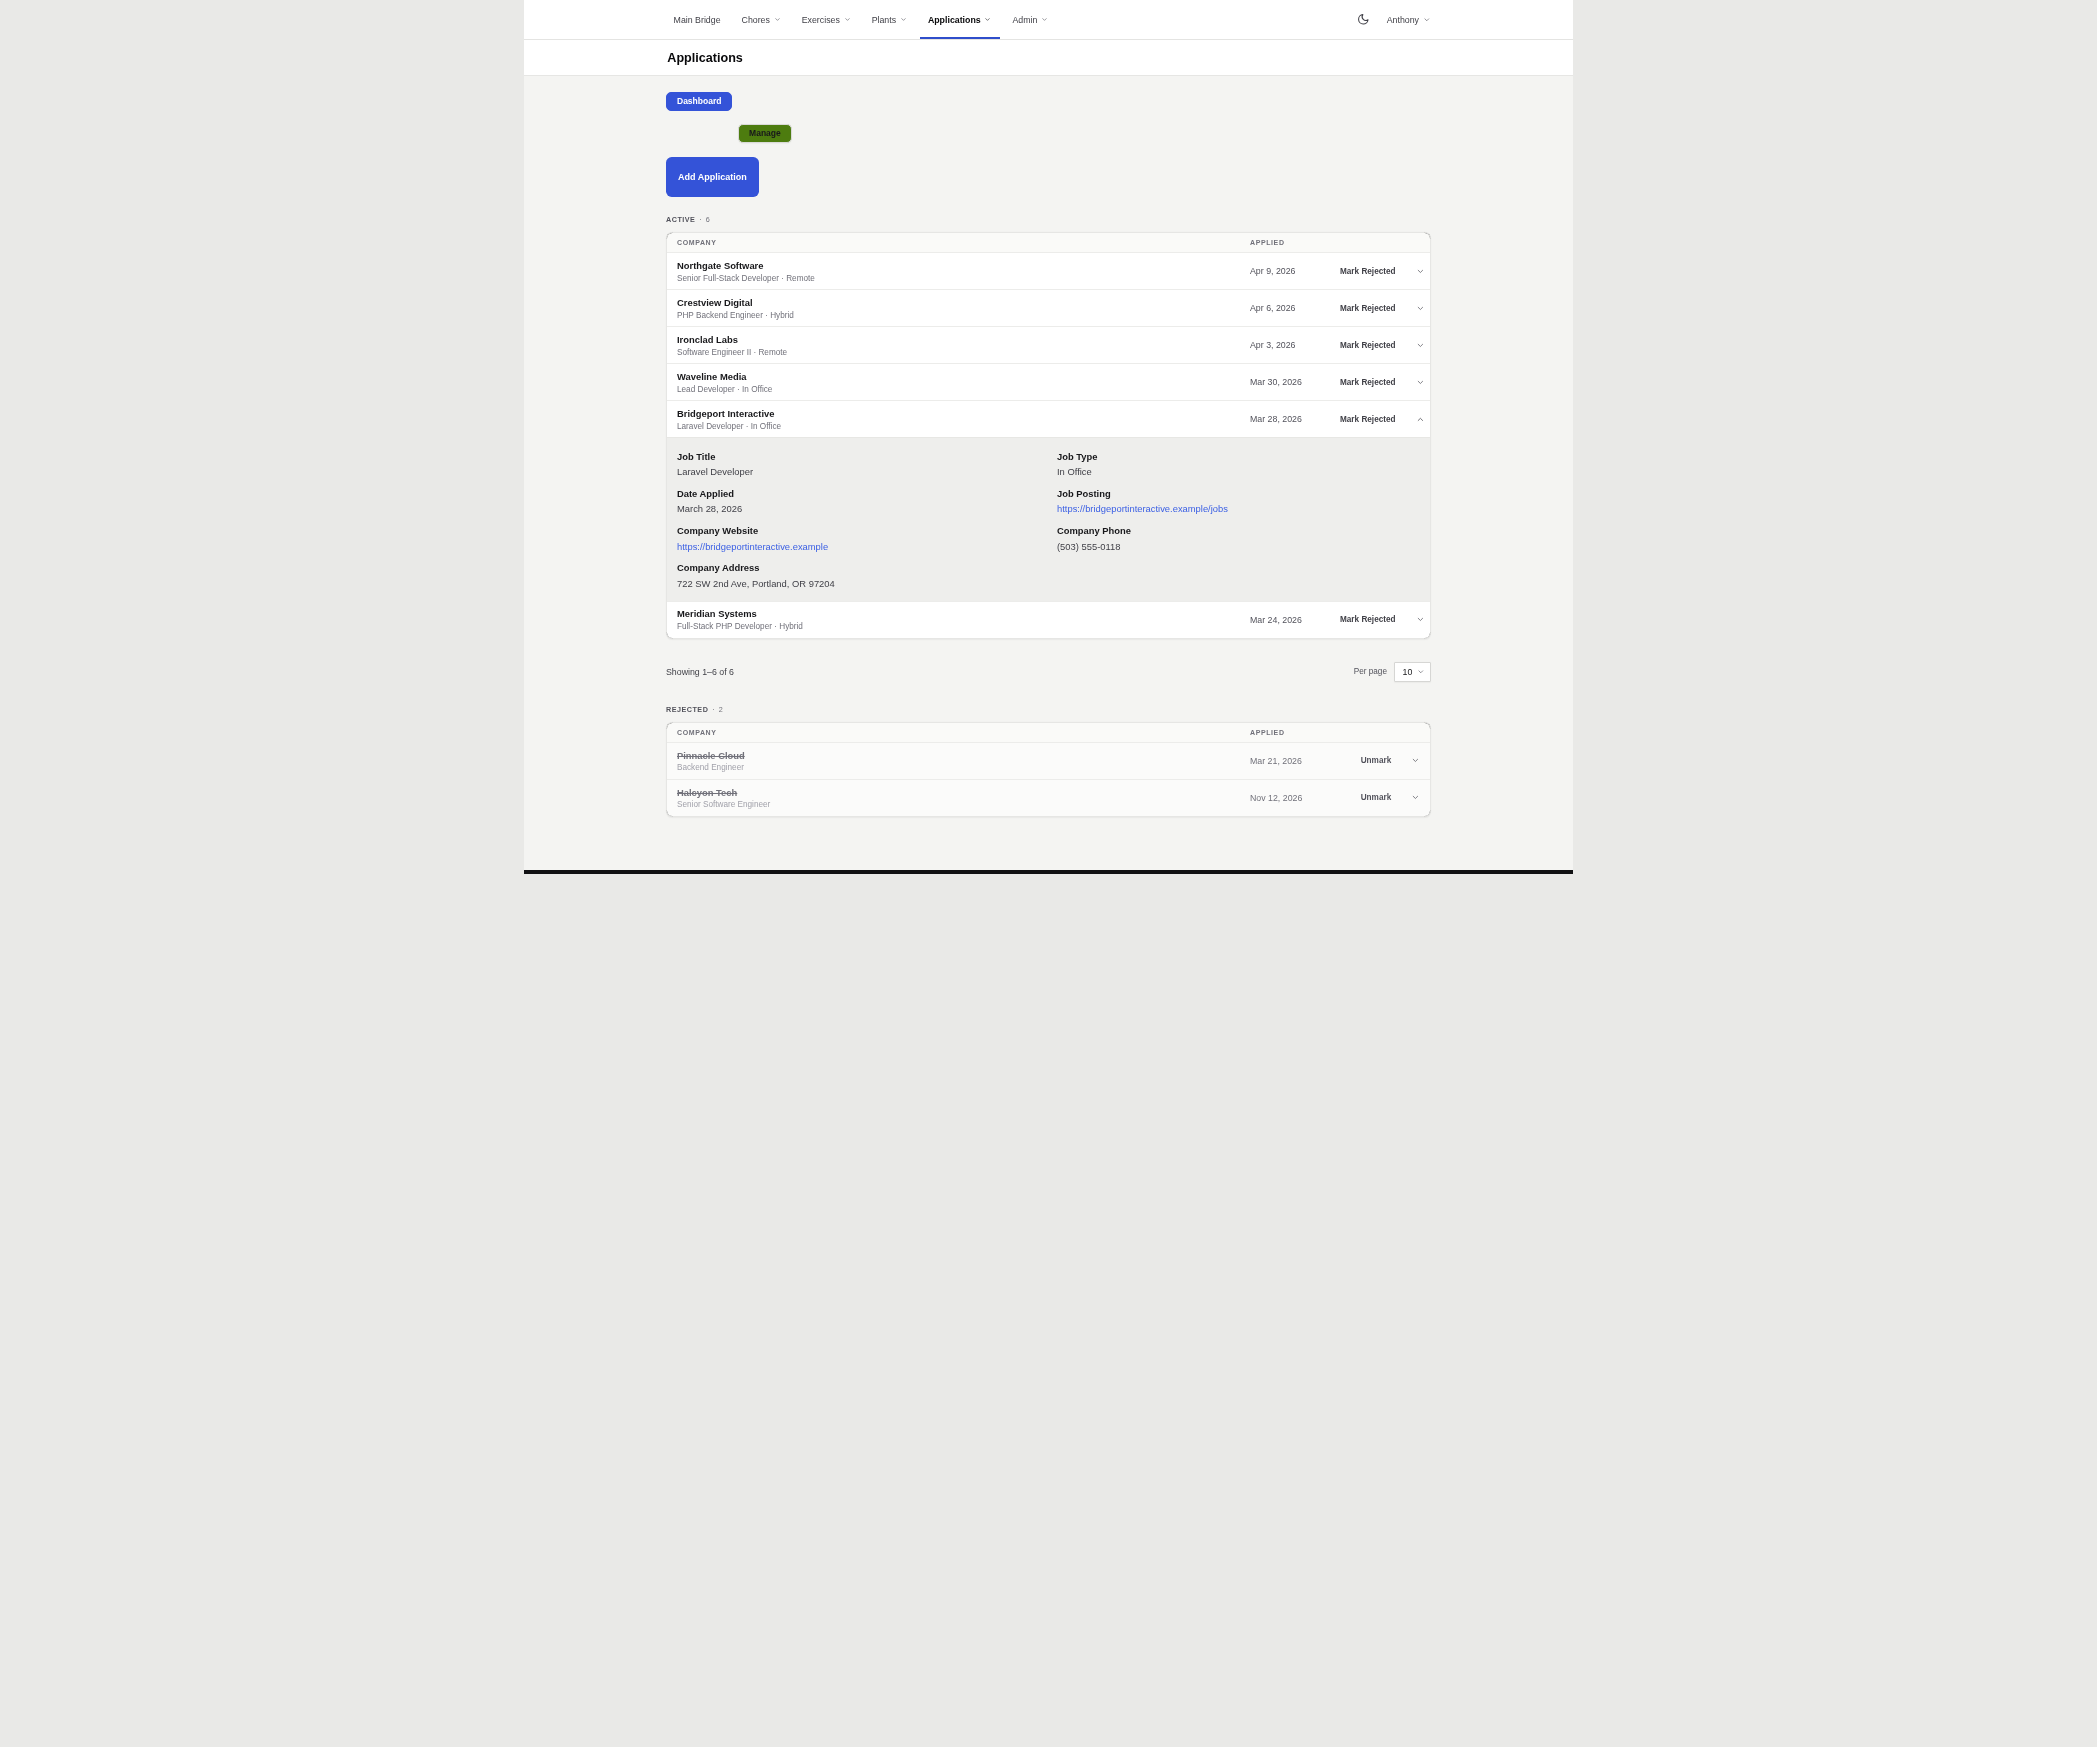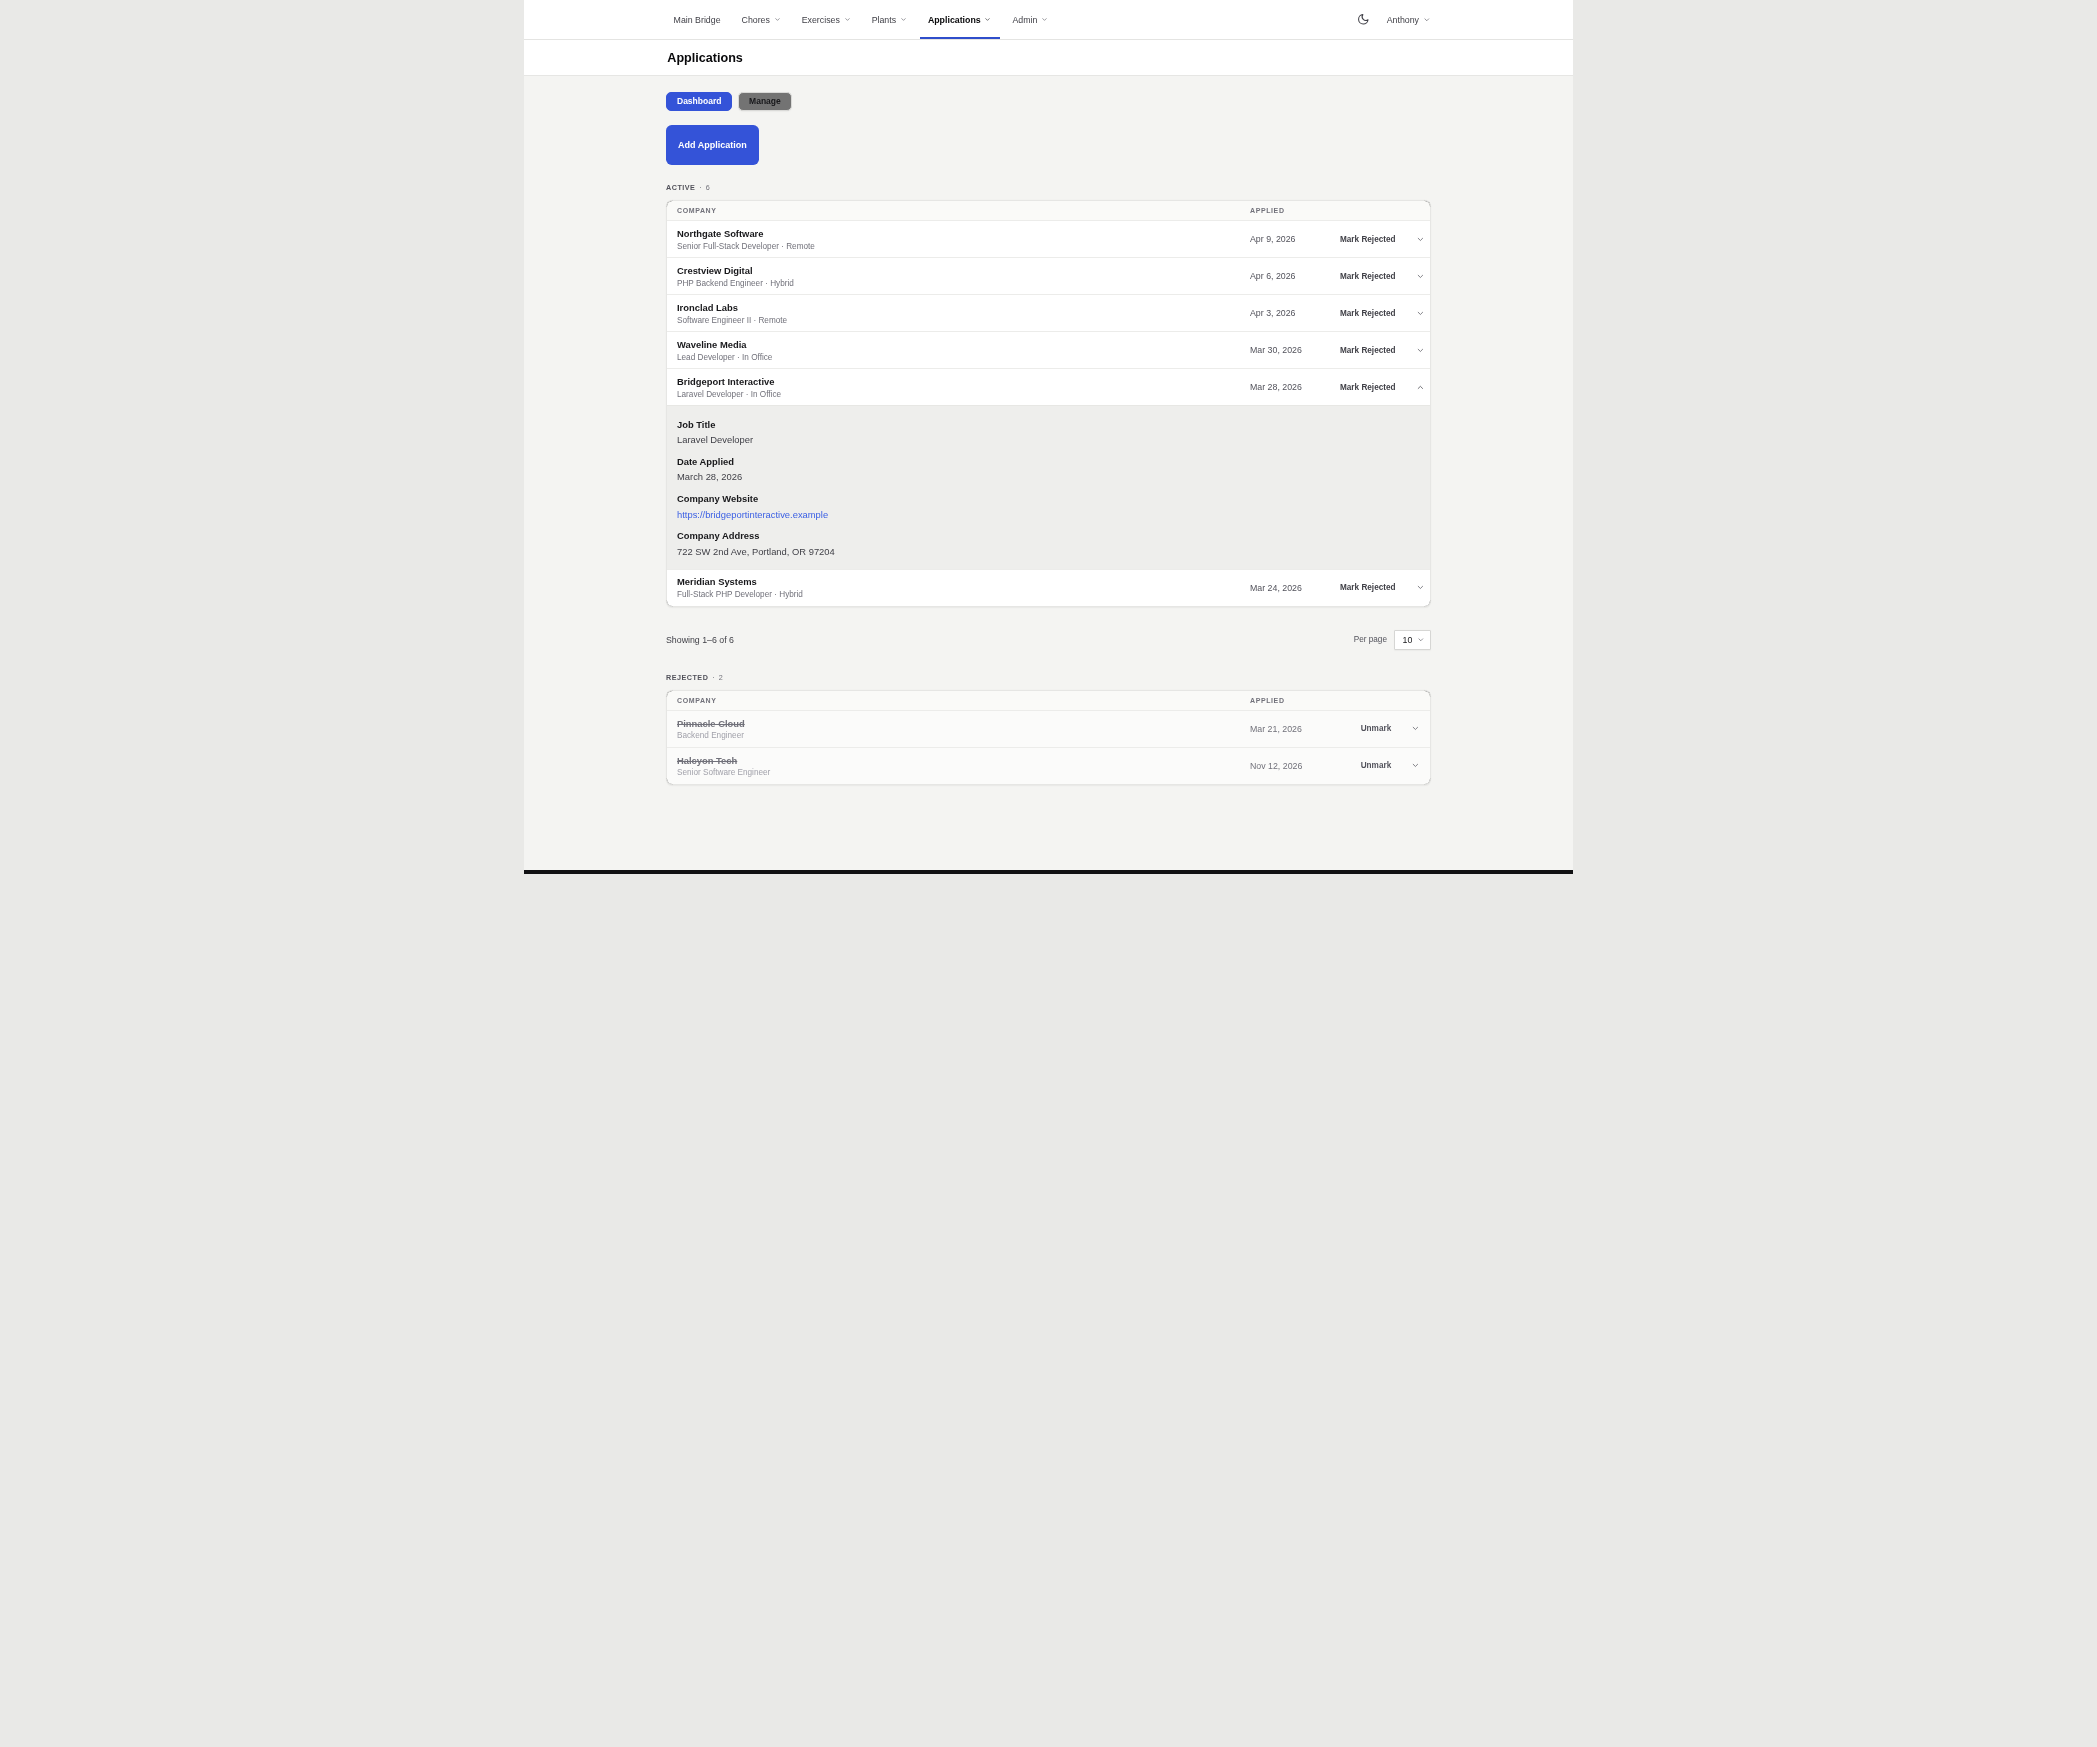--- a/index.html
+++ b/index.html
@@ -25,21 +25,21 @@
   
   .title-band { background:#ffffff; height:36px; border-bottom:0.6px solid #e6e6e4; display:flex; align-items:center; }
   .container { width:765px; margin:0 auto; }
   h1.page-title { font-size:12.6px; font-weight:700; color:#09090b; padding-left:1.3px; }
   
   .tabs { margin-top:15.7px; display:flex; gap:5.7px; }
   .tab { height:19px; border-radius:5px; font-size:8.5px; font-weight:700; padding:0 10px;
     display:inline-flex; align-items:center; cursor:pointer; border:0.6px solid transparent;
     font-family:"Liberation Sans", sans-serif; }
   .tab.active { background:#3453d8; color:#ffffff; border-color:#3453d8; }
-  .tab.inactive { background:#737373; color:#18181b; border-color:#dadad8; box-shadow:0 0.6px 1.3px rgba(0,0,0,.04); }
+  .tab.inactive { background:#4d7c0f; color:#18181b; border-color:#dadad8; box-shadow:0 0.6px 1.3px rgba(0,0,0,.04);margin-top:32px; }
   .add-btn { margin-top:14.5px; height:40px; border:none; border-radius:5.7px; background:#3453d8;
     color:#fff; font-size:9px; font-weight:700; padding:0 12px; cursor:pointer; display:inline-flex;
     align-items:center; font-family:"Liberation Sans", sans-serif; }
   
   .section-label { margin-top:18px; font-size:7.2px; font-weight:700; letter-spacing:0.5px;
     color:#52525b; display:flex; gap:3.8px; align-items:center; }
   .section-label .cnt, .section-label .sep { color:#71717a; font-weight:400; }
   
   .card { margin-top:8.2px; background:#404040; border:0.6px solid #e6e6e4; border-radius:6.3px;
     box-shadow:0 0.6px 1.3px rgba(0,0,0,.05); overflow:hidden; }
@@ -257,20 +257,34 @@
             </div>
             <div class="field">
               <div class="flabel">Company Website</div>
               <a class="fvalue link">https://bridgeportinteractive.example</a>
             </div>
             <div class="field">
               <div class="flabel">Company Address</div>
               <div class="fvalue">722 SW 2nd Ave, Portland, OR 97204</div>
             </div>
           </div>
+          <div class="detail-col-right">
+            <div class="field">
+              <div class="flabel">Job Type</div>
+              <div class="fvalue">In Office</div>
+            </div>
+            <div class="field">
+              <div class="flabel">Job Posting</div>
+              <a class="fvalue link">https://bridgeportinteractive.example/jobs</a>
+            </div>
+            <div class="field">
+              <div class="flabel">Company Phone</div>
+              <div class="fvalue">(503) 555-0118</div>
+            </div>
+          </div>
         </div>
       </div>
 
       <div class="trow">
         <div class="cell-co">
           <div class="co-name">Meridian Systems</div>
           <div class="co-role">Full-Stack PHP Developer · Hybrid</div>
         </div>
         <div class="cell-date">Mar 24, 2026</div>
         <button class="cell-action">Mark Rejected</button>

